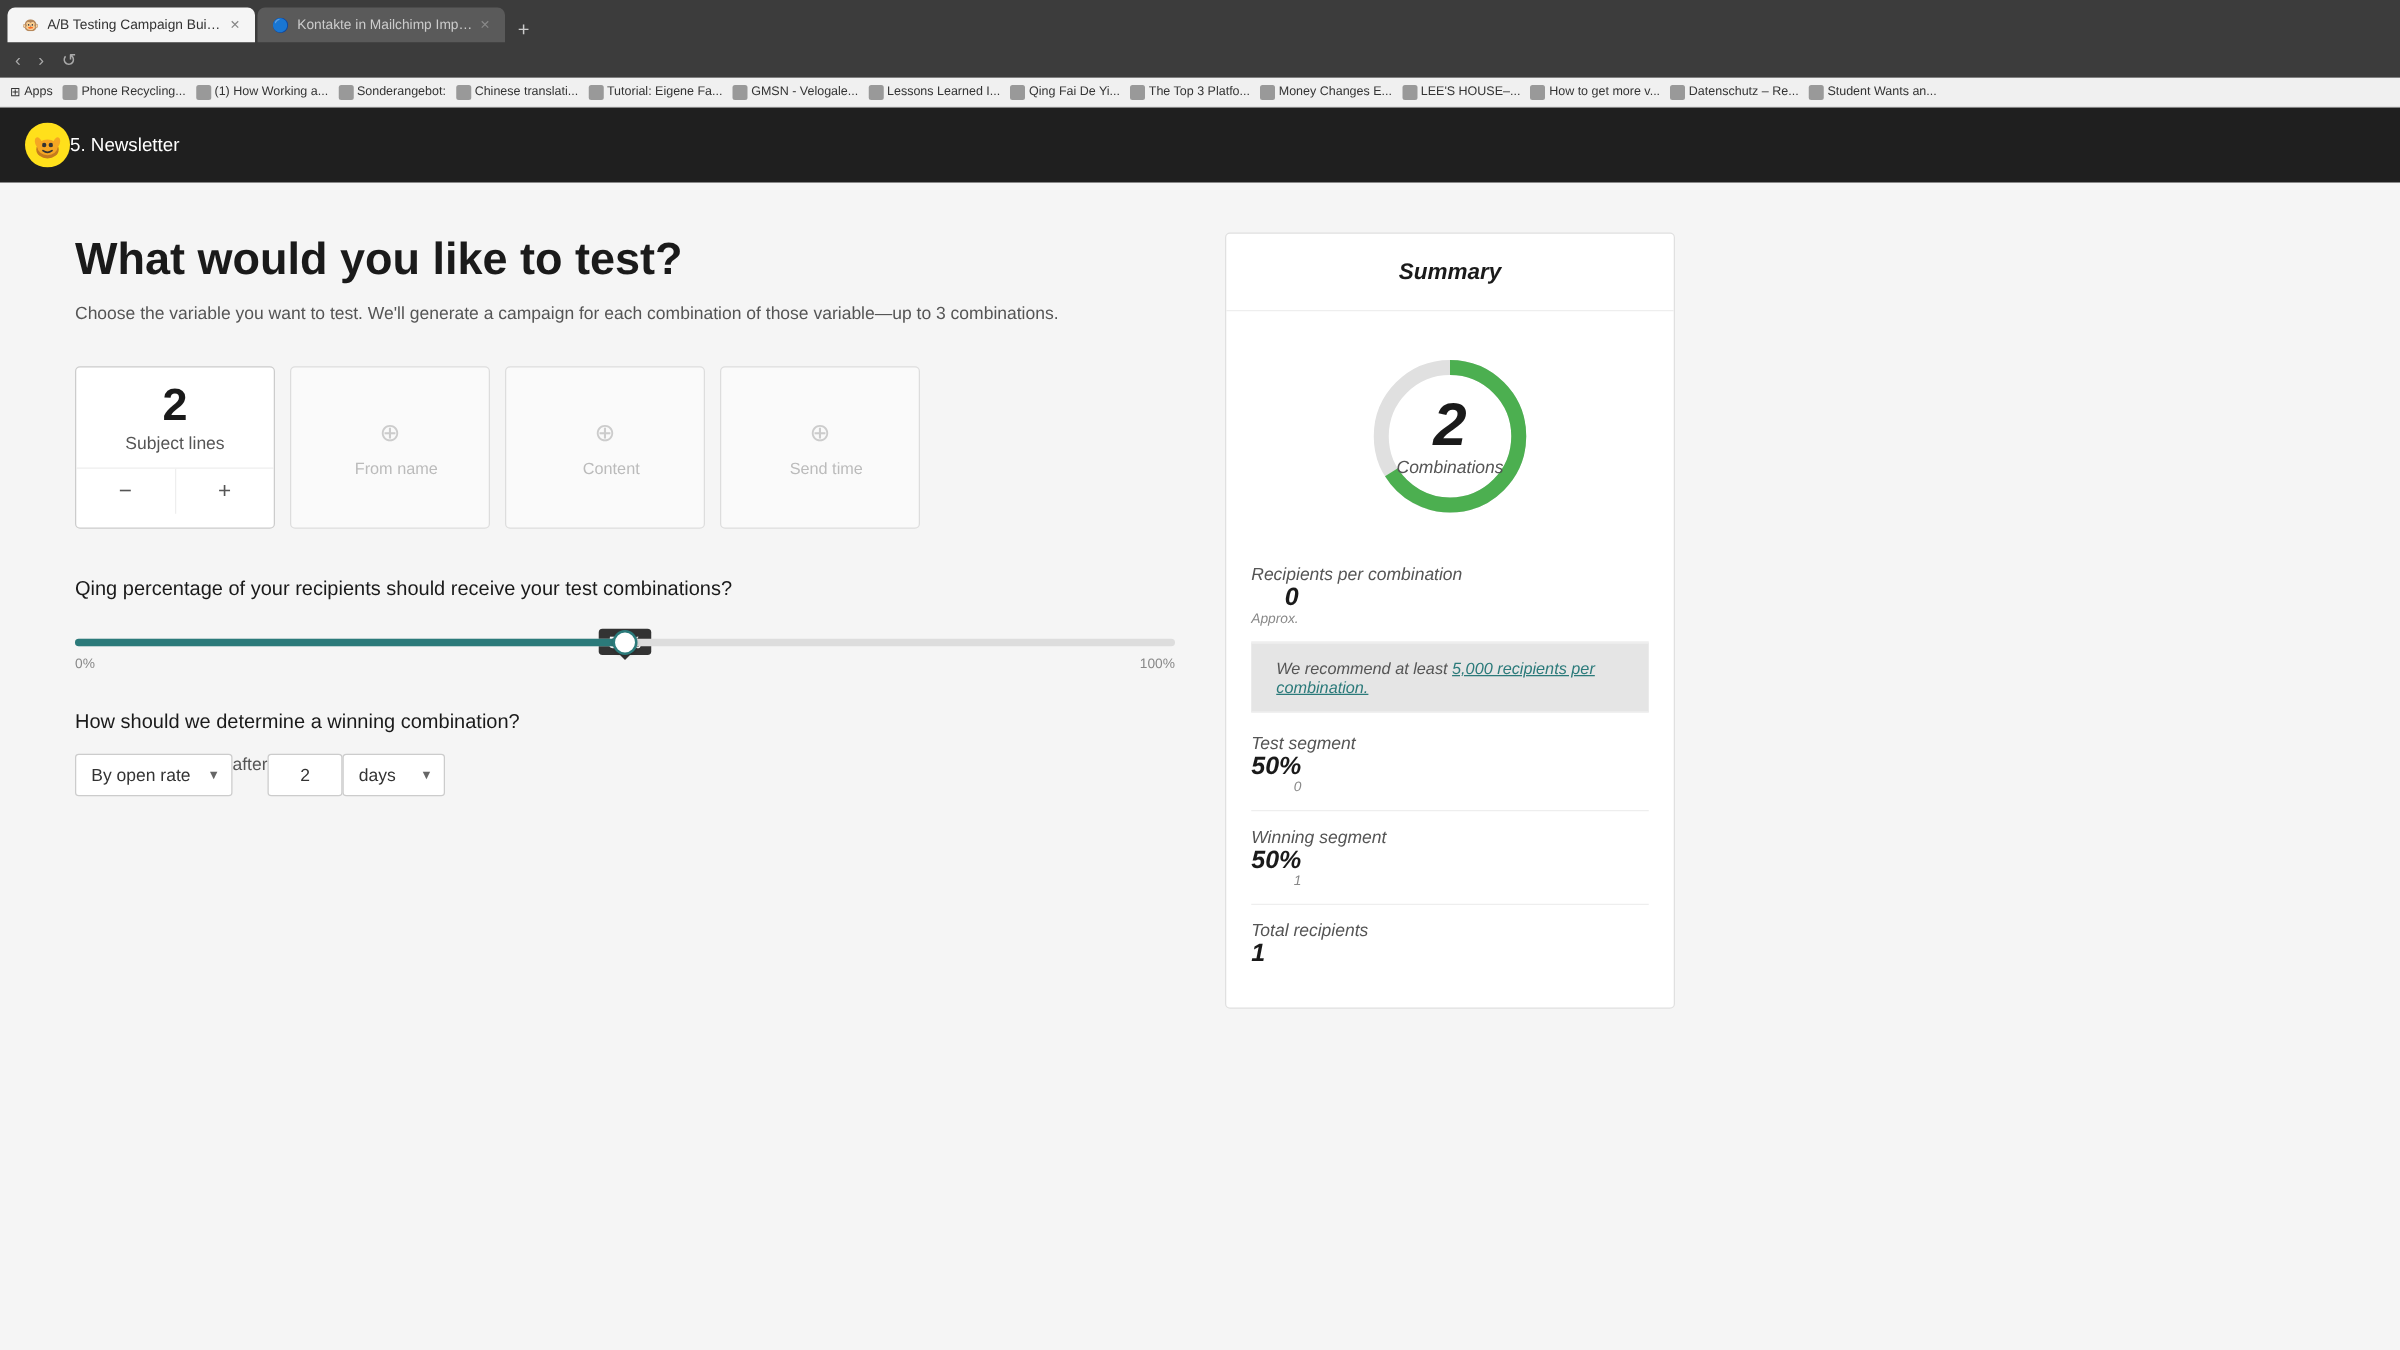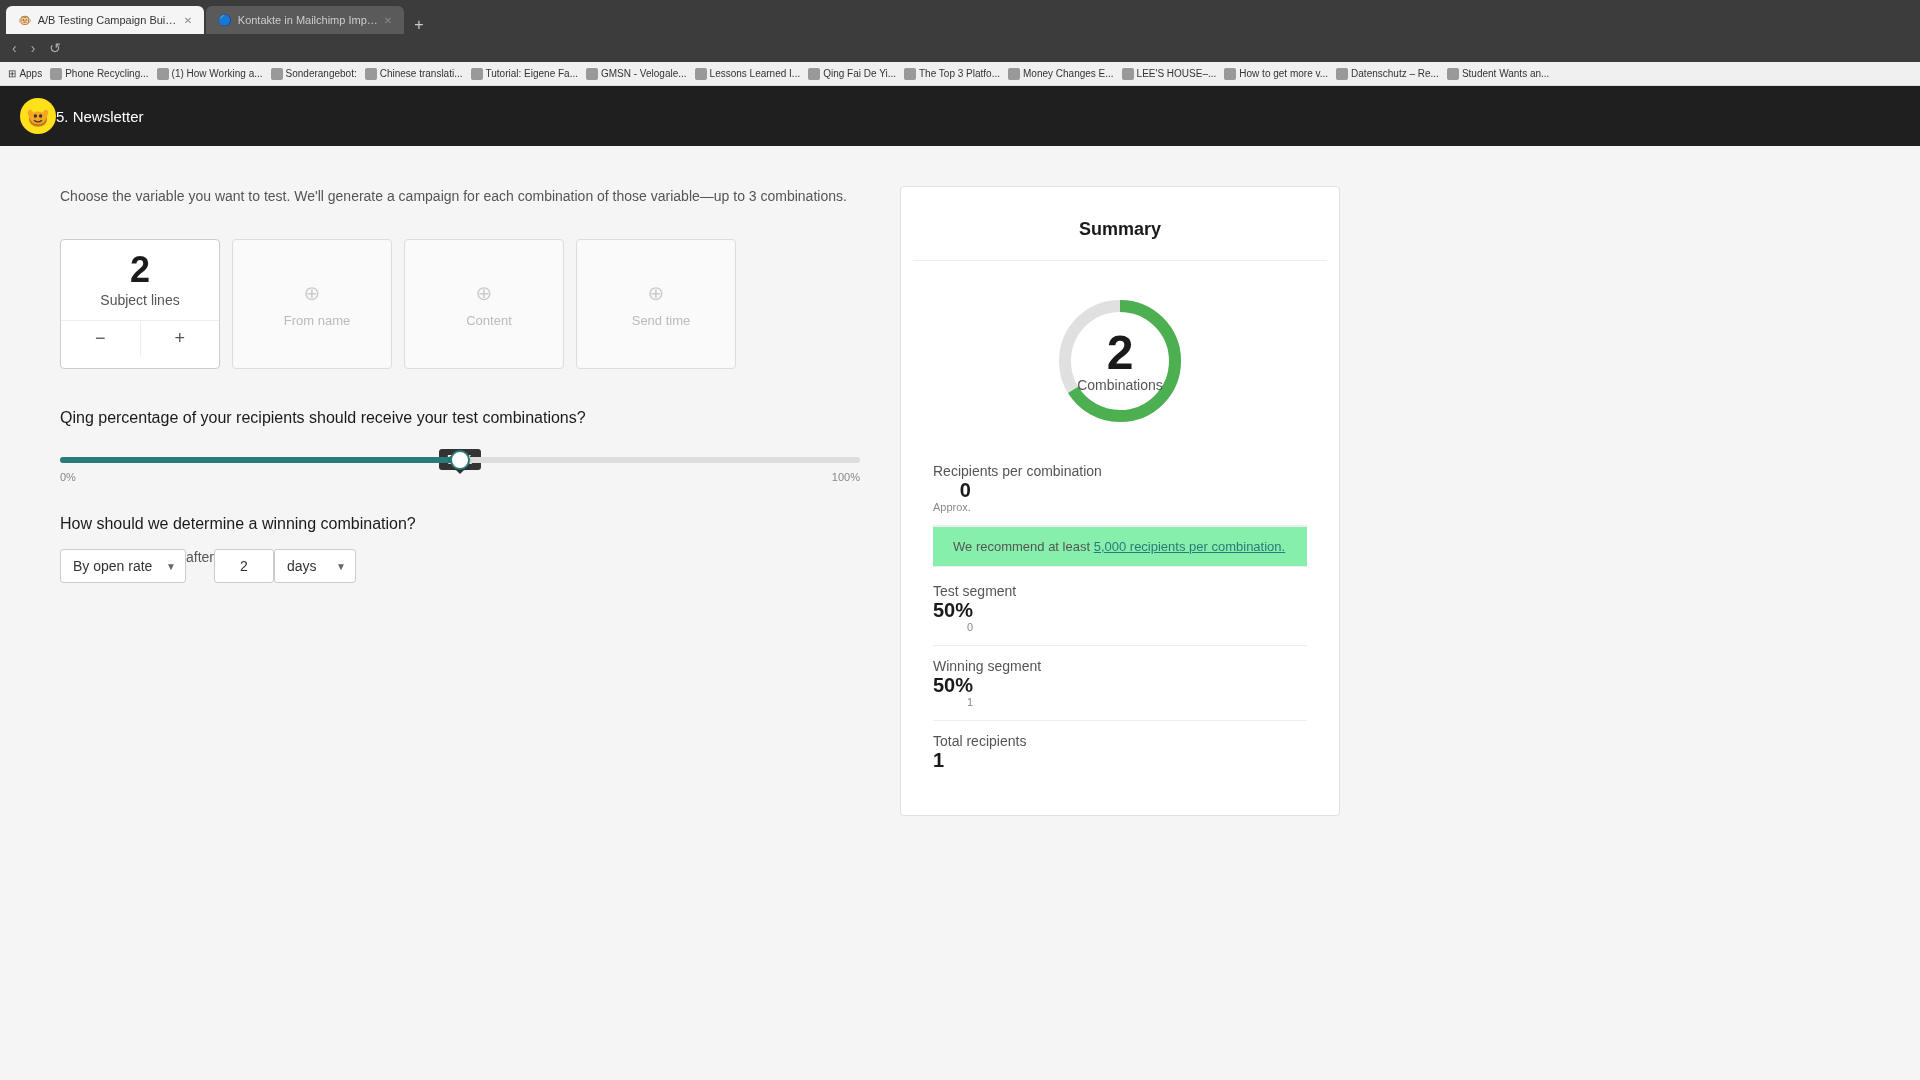--- a/index.html
+++ b/index.html
@@ -59,40 +59,40 @@
     
     .winning-label { font-size: 16px; color: #1a1a1a; font-weight: 500; margin-bottom: 16px; }
     .winning-controls { display: flex; align-items: flex-start; }
     .select-wrapper { position: relative; display: inline-flex; align-items: center; }
     .styled-select { appearance: none; background: #fff; border: 1px solid #ccc; border-radius: 3px; padding: 8px 32px 8px 12px; font-size: 14px; color: #333; cursor: pointer; }
     .select-arrow { position: absolute; right: 10px; pointer-events: none; font-size: 10px; color: #666; }
     .after-label { font-size: 14px; color: #555; }
     .days-input { width: 60px; border: 1px solid #ccc; border-radius: 3px; padding: 8px 12px; font-size: 14px; color: #333; text-align: center; }
 
     
-    .summary-panel { width: 440px; background: #fff; border: 1px solid #e0e0e0; border-radius: 4px; padding: 12px; flex-shrink: 0; }
+    .summary-panel { width: 360px; background: #fff; border: 1px solid #e0e0e0; border-radius: 4px; padding: 0; flex-shrink: 0; font-style: italic; }
     .summary-header { text-align: center; padding: 20px; font-size: 18px; font-weight: 600; color: #1a1a1a; border-bottom: 1px solid #eee; }
 
     
     .donut-container { display: flex; justify-content: center; align-items: center; padding: 30px 20px 20px; }
     .donut-wrapper { position: relative; width: 140px; height: 140px; }
     .donut-wrapper svg { width: 140px; height: 140px; transform: rotate(-90deg); }
     .donut-center { position: absolute; top: 50%; left: 50%; transform: translate(-50%, -50%); text-align: center; }
     .donut-number { font-size: 48px; font-weight: 700; color: #1a1a1a; line-height: 1; }
     .donut-text { font-size: 14px; color: #555; font-weight: 500; }
 
     
     .summary-stats { padding: 0 20px 20px; }
     .stat-row { display: flex; justify-content: space-between; align-items: flex-start; padding: 12px 0; border-bottom: 1px solid #eee; flex-direction: column; }
     .stat-row:last-child { border-bottom: none; }
     .stat-label { font-size: 14px; color: #555; }
     .stat-value { text-align: right; }
     .stat-number { font-size: 20px; font-weight: 600; color: #1a1a1a; line-height: 1.1; }
     .stat-sub { font-size: 11px; color: #888; }
-    .recommend-row { background: #86efac; padding: 12px 20px; margin-bottom: 4px; font-size: 13px; color: #555; border-top: 1px solid #eee; border-bottom: 1px solid #eee; }
+    .recommend-row { background: #e5e5e5; padding: 12px 20px; margin-bottom: 4px; font-size: 13px; color: #555; border-top: 1px solid #eee; border-bottom: 1px solid #eee; }
     .recommend-link { color: #2b7a7a; text-decoration: underline; cursor: pointer; }
 
     
     .mc-logo { width: 36px; height: 36px; }
   </style>
 </head>
 <body>
 
 <div class="browser-chrome">
   <div class="browser-tabs">
@@ -146,20 +146,21 @@
     <path d="M16 25 Q20 28 24 25" stroke="#333" stroke-width="1.5" fill="none" stroke-linecap="round"></path>
     <ellipse cx="12" cy="18" rx="3" ry="5" fill="#f5a623" transform="rotate(-20 12 18)"></ellipse>
     <ellipse cx="28" cy="18" rx="3" ry="5" fill="#f5a623" transform="rotate(20 28 18)"></ellipse>
   </svg>
   <span class="app-title">5. Newsletter</span>
 </div>
 
 <div class="main-content">
 
   <div class="left-section">
+    <h1 class="page-title">What would you like to test?</h1>
     <p class="page-subtitle">Choose the variable you want to test. We'll generate a campaign for each combination of those variable—up to 3 combinations.</p>
 
     <div class="variable-cards">
 
       <div class="variable-card active">
         <div class="card-number">2</div>
         <div class="card-label">Subject lines</div>
         <div class="card-controls">
           <button class="card-btn">−</button>
           <button class="card-btn">+</button>

